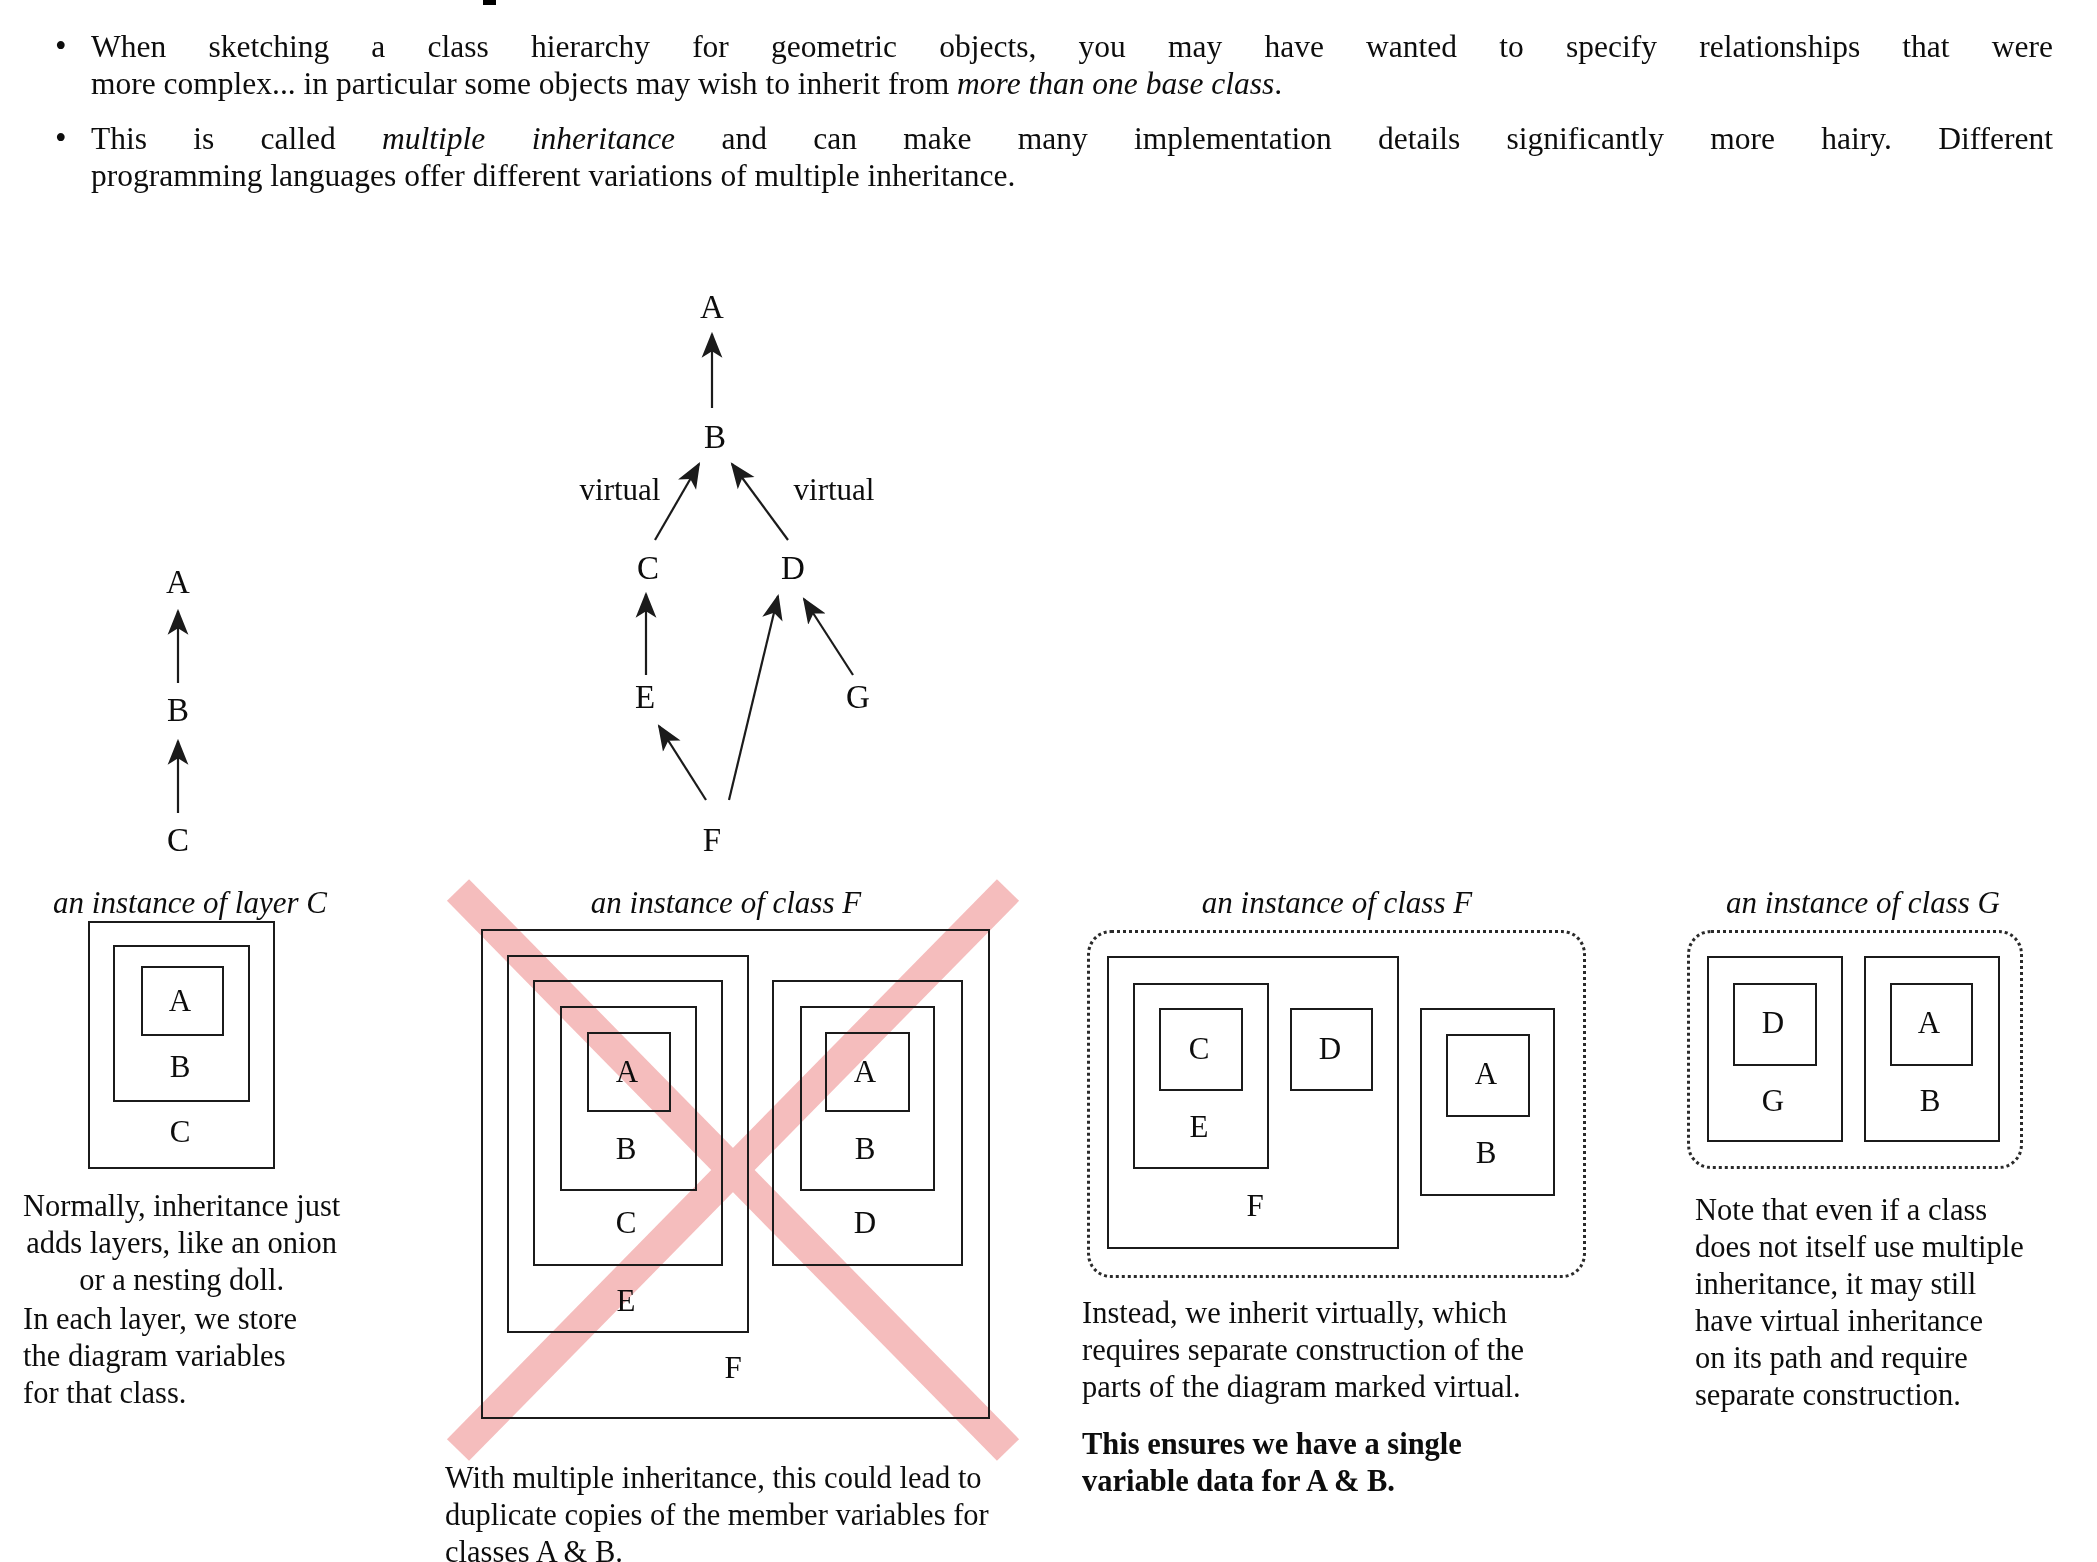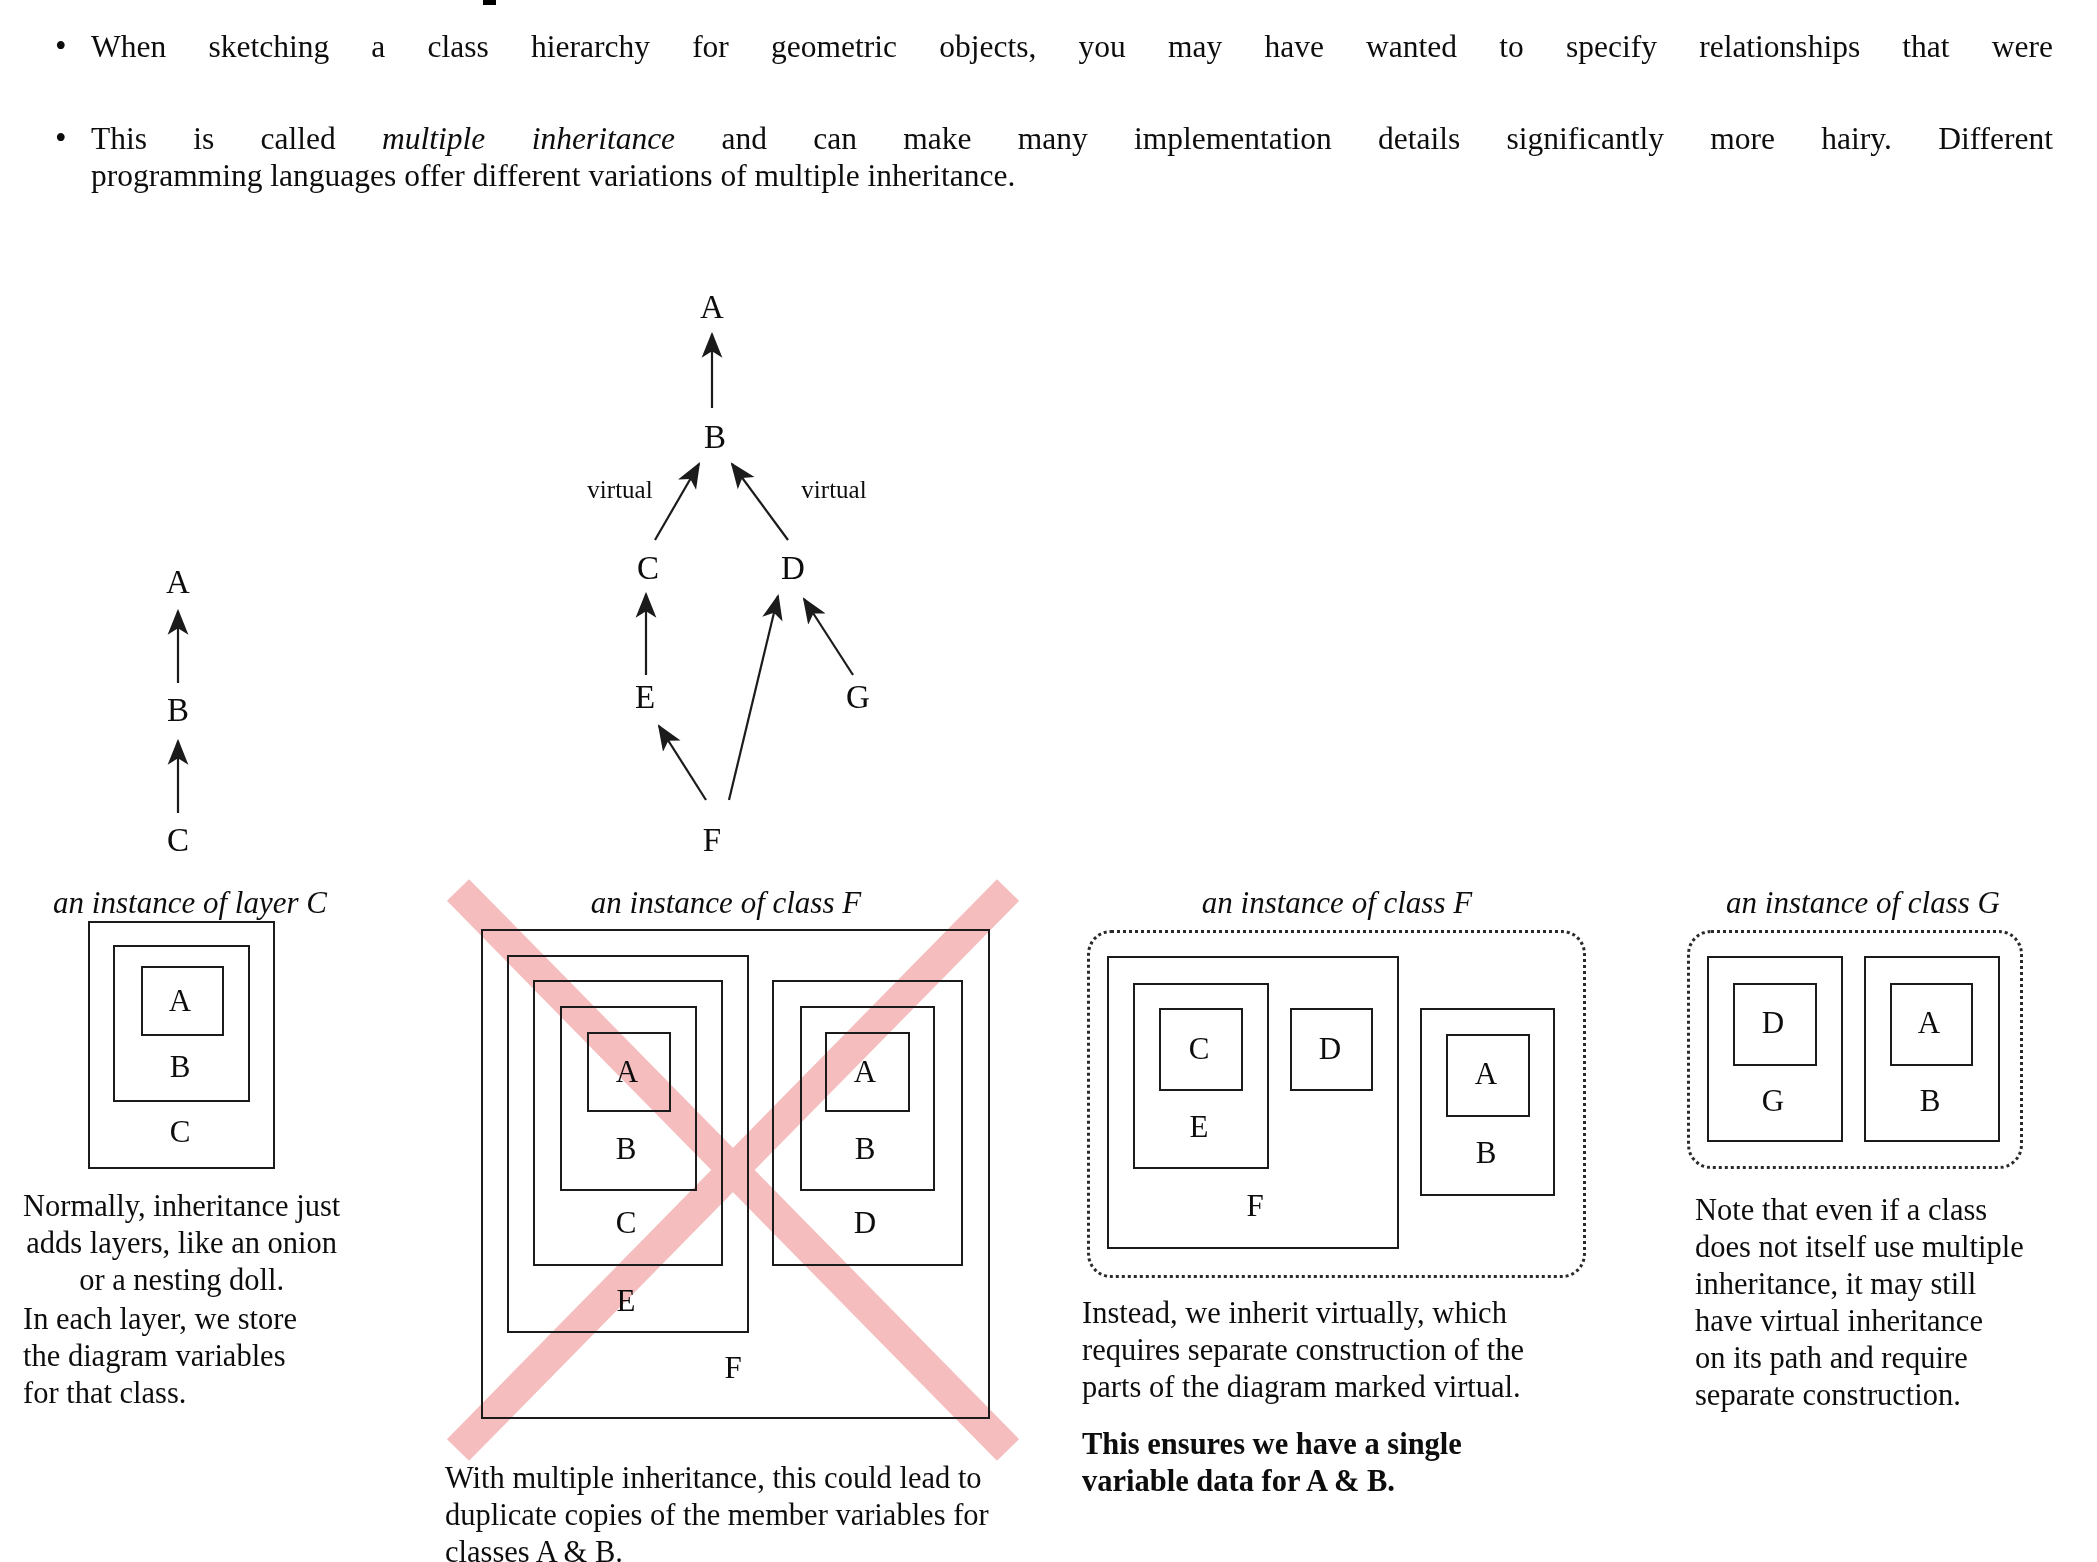--- a/index.html
+++ b/index.html
@@ -10,21 +10,21 @@
 
   .bullet{position:absolute;left:55px;display:flex;font-size:31.5px;line-height:37px;color:#0d0d0d;}
   .bullet .dot{width:36px;font-size:33px;}
   .bullet .cont{width:1962px;}
   .jl{text-align:justify;text-align-last:justify;}
   em{font-style:italic;}
 
   .lbl{position:absolute;transform:translate(-50%,-50%);font-size:33px;line-height:1;
        white-space:nowrap;color:#0d0d0d;z-index:3;}
   .lbl.small{font-size:31px;}
-  .lbl.virt{font-size:25px;}
+  .lbl.virt{font-size:31px;}
 
   .cap{position:absolute;transform:translateX(-50%);font-style:italic;font-size:31px;
        line-height:34px;white-space:nowrap;color:#0d0d0d;z-index:3;}
 
   .box{position:absolute;border:2px solid #1b1b1b;background:transparent;z-index:1;}
   .dbox{position:absolute;border:3px dotted #2a2a2a;border-radius:24px;background:transparent;z-index:1;}
 
   .txt{position:absolute;font-size:30.5px;line-height:37px;color:#0d0d0d;z-index:3;}
   .txt > div{white-space:nowrap;}
 
@@ -38,20 +38,21 @@
 <body>
 
 <div class="page">
 
   <div class="mark"></div>
 
   <div class="bullet" style="top:28px;">
     <div class="dot">•</div>
     <div class="cont">
       <div class="jl">When sketching a class hierarchy for geometric objects, you may have wanted to specify relationships that were</div>
+      <div><span>more complex... in particular some objects may wish to inherit from </span><em>more than one base class</em><span>.</span></div>
     </div>
   </div>
 
   <div class="bullet" style="top:120px;">
     <div class="dot">•</div>
     <div class="cont">
       <div class="jl"><span>This is called </span><em>multiple inheritance</em><span> and can make many implementation details significantly more hairy. Different</span></div>
       <div>programming languages offer different variations of multiple inheritance.</div>
     </div>
   </div>

